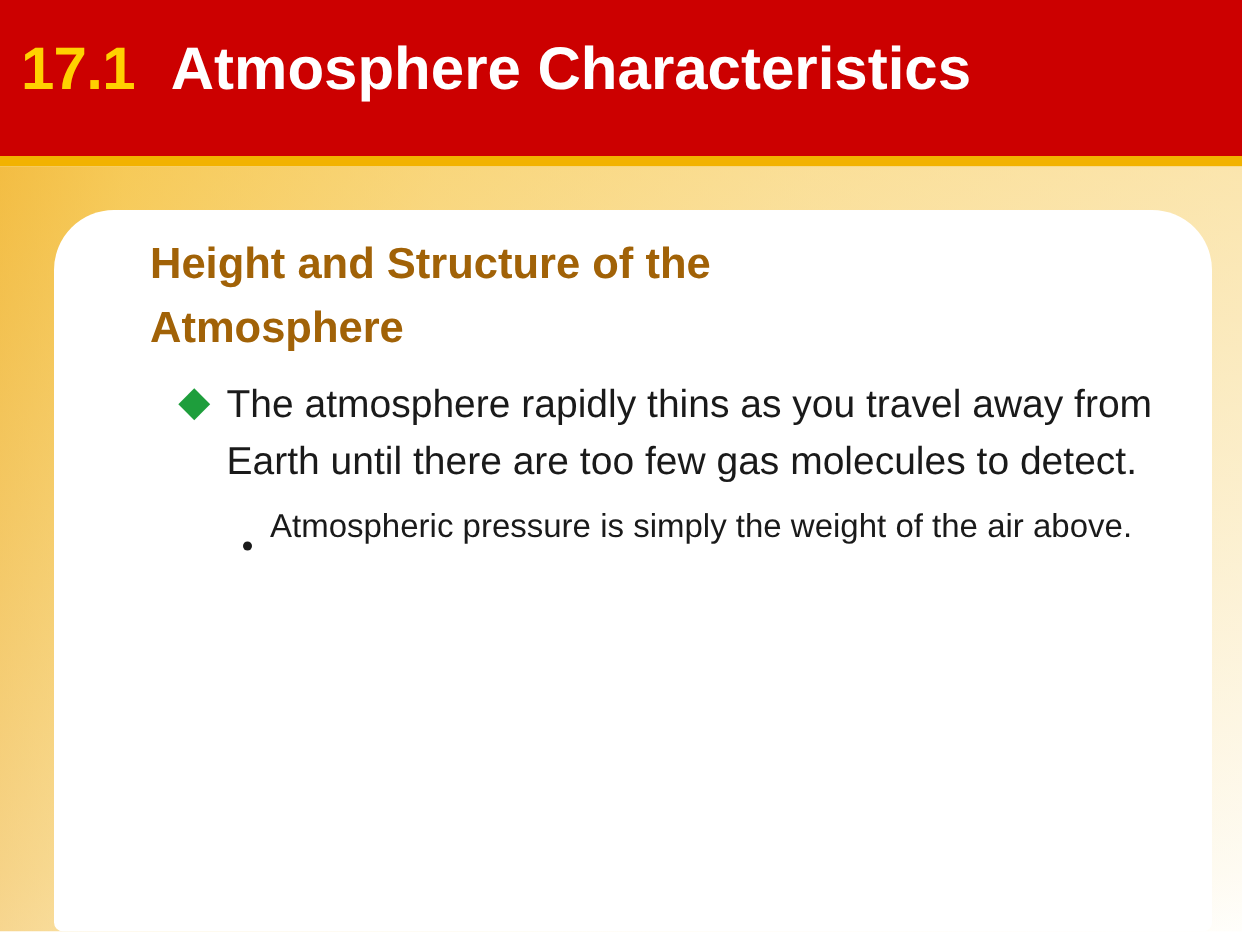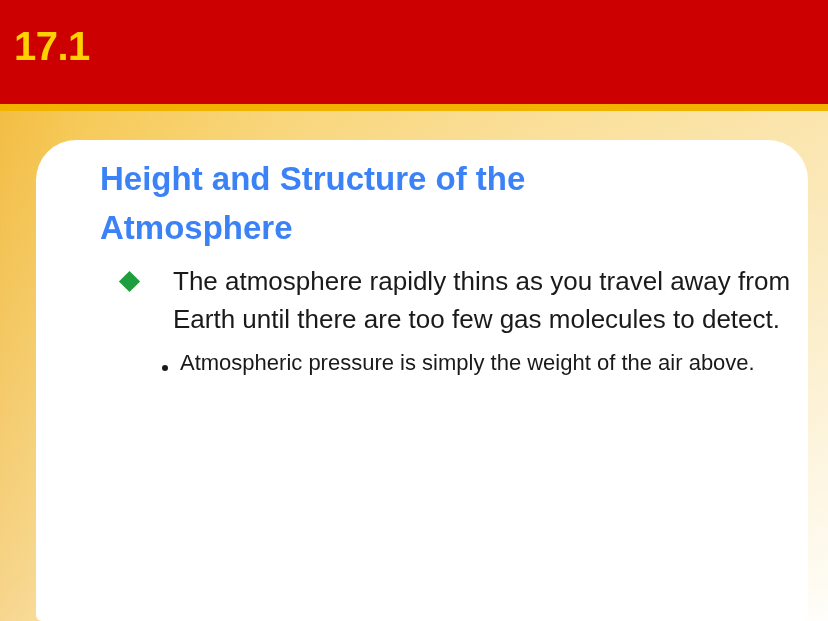--- a/index.html
+++ b/index.html
@@ -90,53 +90,52 @@
     border-bottom-left-radius: 6px;
     border-bottom-right-radius: 6px;
   }
   .content {
     position: absolute;
     left: 100px;
     top: 155px;
     width: 700px;
   }
   .content-heading {
-    color: #3b82f6;
-    font-size: 33px;
+    color: #a16207;
+    font-size: 29px;
     font-weight: bold;
     line-height: 1.48;
     width: 520px;
     margin: 0 0 10px 0;
   }
   .bullet-l1 {
     display: flex;
     align-items: flex-start;
     margin-top: 6px;
     margin-left: 22px;
     width: 690px;
-    gap: 22px;
   }
   .diamond {
     flex: 0 0 auto;
     width: 15px;
     height: 15px;
     background: #1E9E3C;
     transform: rotate(45deg);
     margin-top: 11px;
     margin-right: 14px;
   }
   .bullet-l1-text {
     color: #1a1a1a;
     font-size: 26px;
     line-height: 1.46;
     flex: 1;
   }
   .bullet-l2 {
     display: flex;
-    align-items: center;
+    align-items: flex-end;
     margin-top: 8px;
     margin-left: 62px;
     width: 660px;
   }
   .dot {
     flex: 0 0 auto;
     width: 6px;
     height: 6px;
     border-radius: 50%;
     background: #1a1a1a;
@@ -153,20 +152,21 @@
 </head>
 <body>
 
 <div class="slide">
 
   <div class="header"></div>
   <div class="header-underline"></div>
 
   <div class="header-inner">
     <span class="section-number">17.1</span>
+    <span class="header-title">Atmosphere Characteristics</span>
   </div>
 
   <div class="body-bg"></div>
   <div class="body-bg-left"></div>
 
   <div class="card"></div>
 
   <div class="content">
 
     <h2 class="content-heading">Height and Structure of the Atmosphere</h2>

